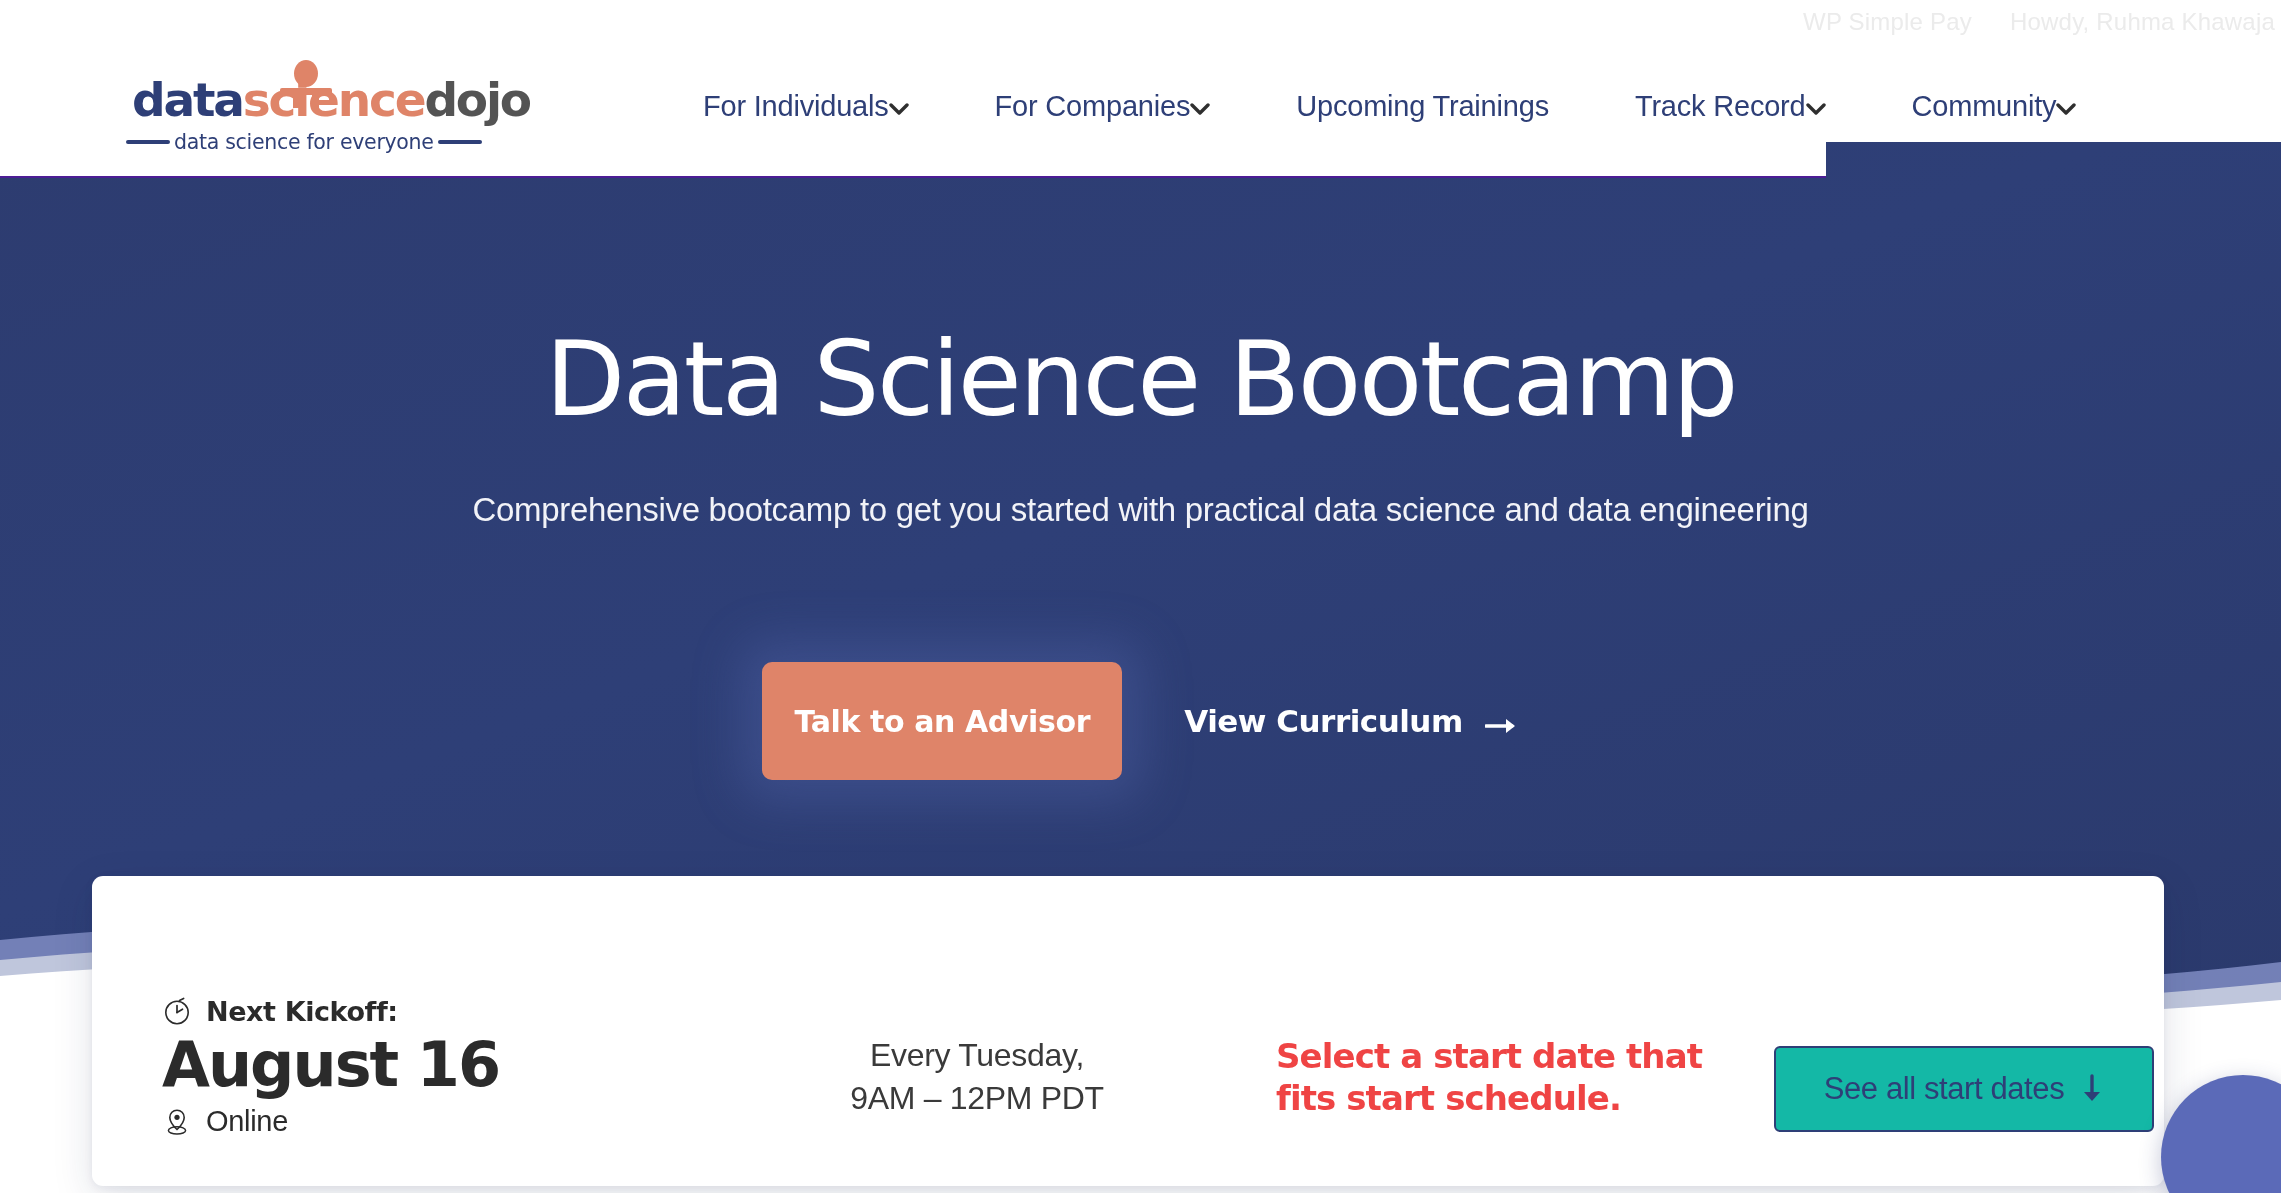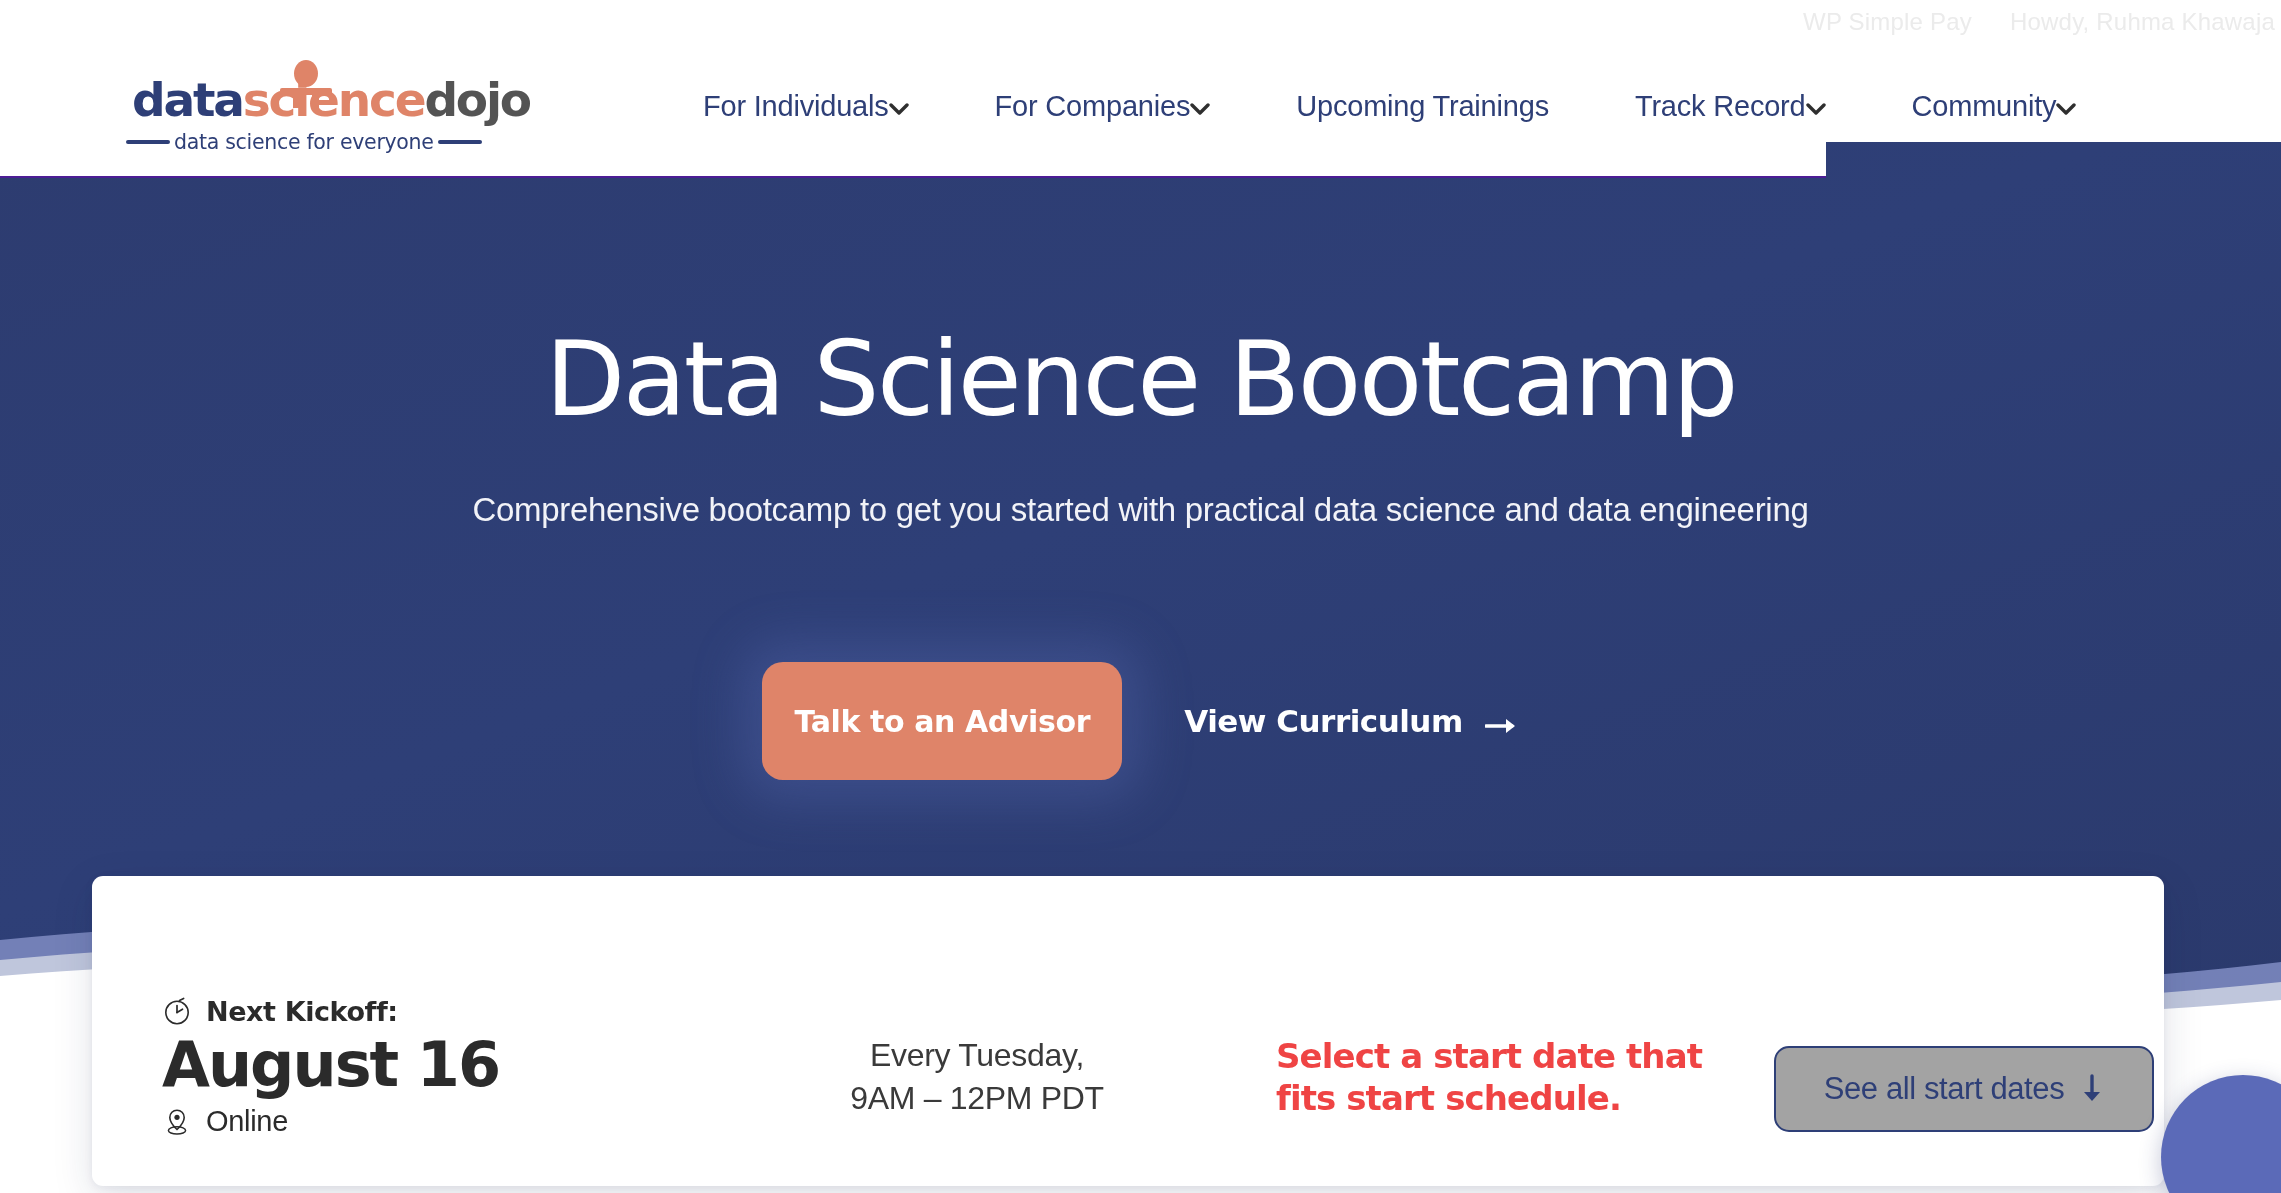--- a/index.html
+++ b/index.html
@@ -188,21 +188,21 @@
     justify-content: center;
     align-items: center;
     gap: 62px;
   }
 
   .btn-advisor {
     width: 360px;
     height: 118px;
     background: #df8469;
     border: none;
-    border-radius: 21px;
+    border-radius: 10px;
     color: #ffffff;
     font-family: "DejaVu Sans", sans-serif;
     font-size: 30px;
     font-weight: bold;
     letter-spacing: -0.4px;
     cursor: pointer;
     box-shadow: 0 0 48px 22px rgba(90,110,180,0.32);
   }
 
   .btn-curriculum {
@@ -330,23 +330,23 @@
     padding-top: 96px;
     padding-left: 30px;
   }
   .btn-start-dates {
     display: flex;
     align-items: center;
     justify-content: center;
     gap: 16px;
     width: 380px;
     height: 86px;
-    background: #a3a3a3;
+    background: #14b8a6;
     border: 2.5px solid #2e3f77;
-    border-radius: 15px;
+    border-radius: 6px;
     color: #2e3f77;
     font-family: "Liberation Sans", sans-serif;
     font-size: 31px;
     letter-spacing: -0.4px;
     cursor: pointer;
     margin-top: 20px;
   }
   .arrow-down { width: 24px; height: 30px; display: inline-block; }
 
   

